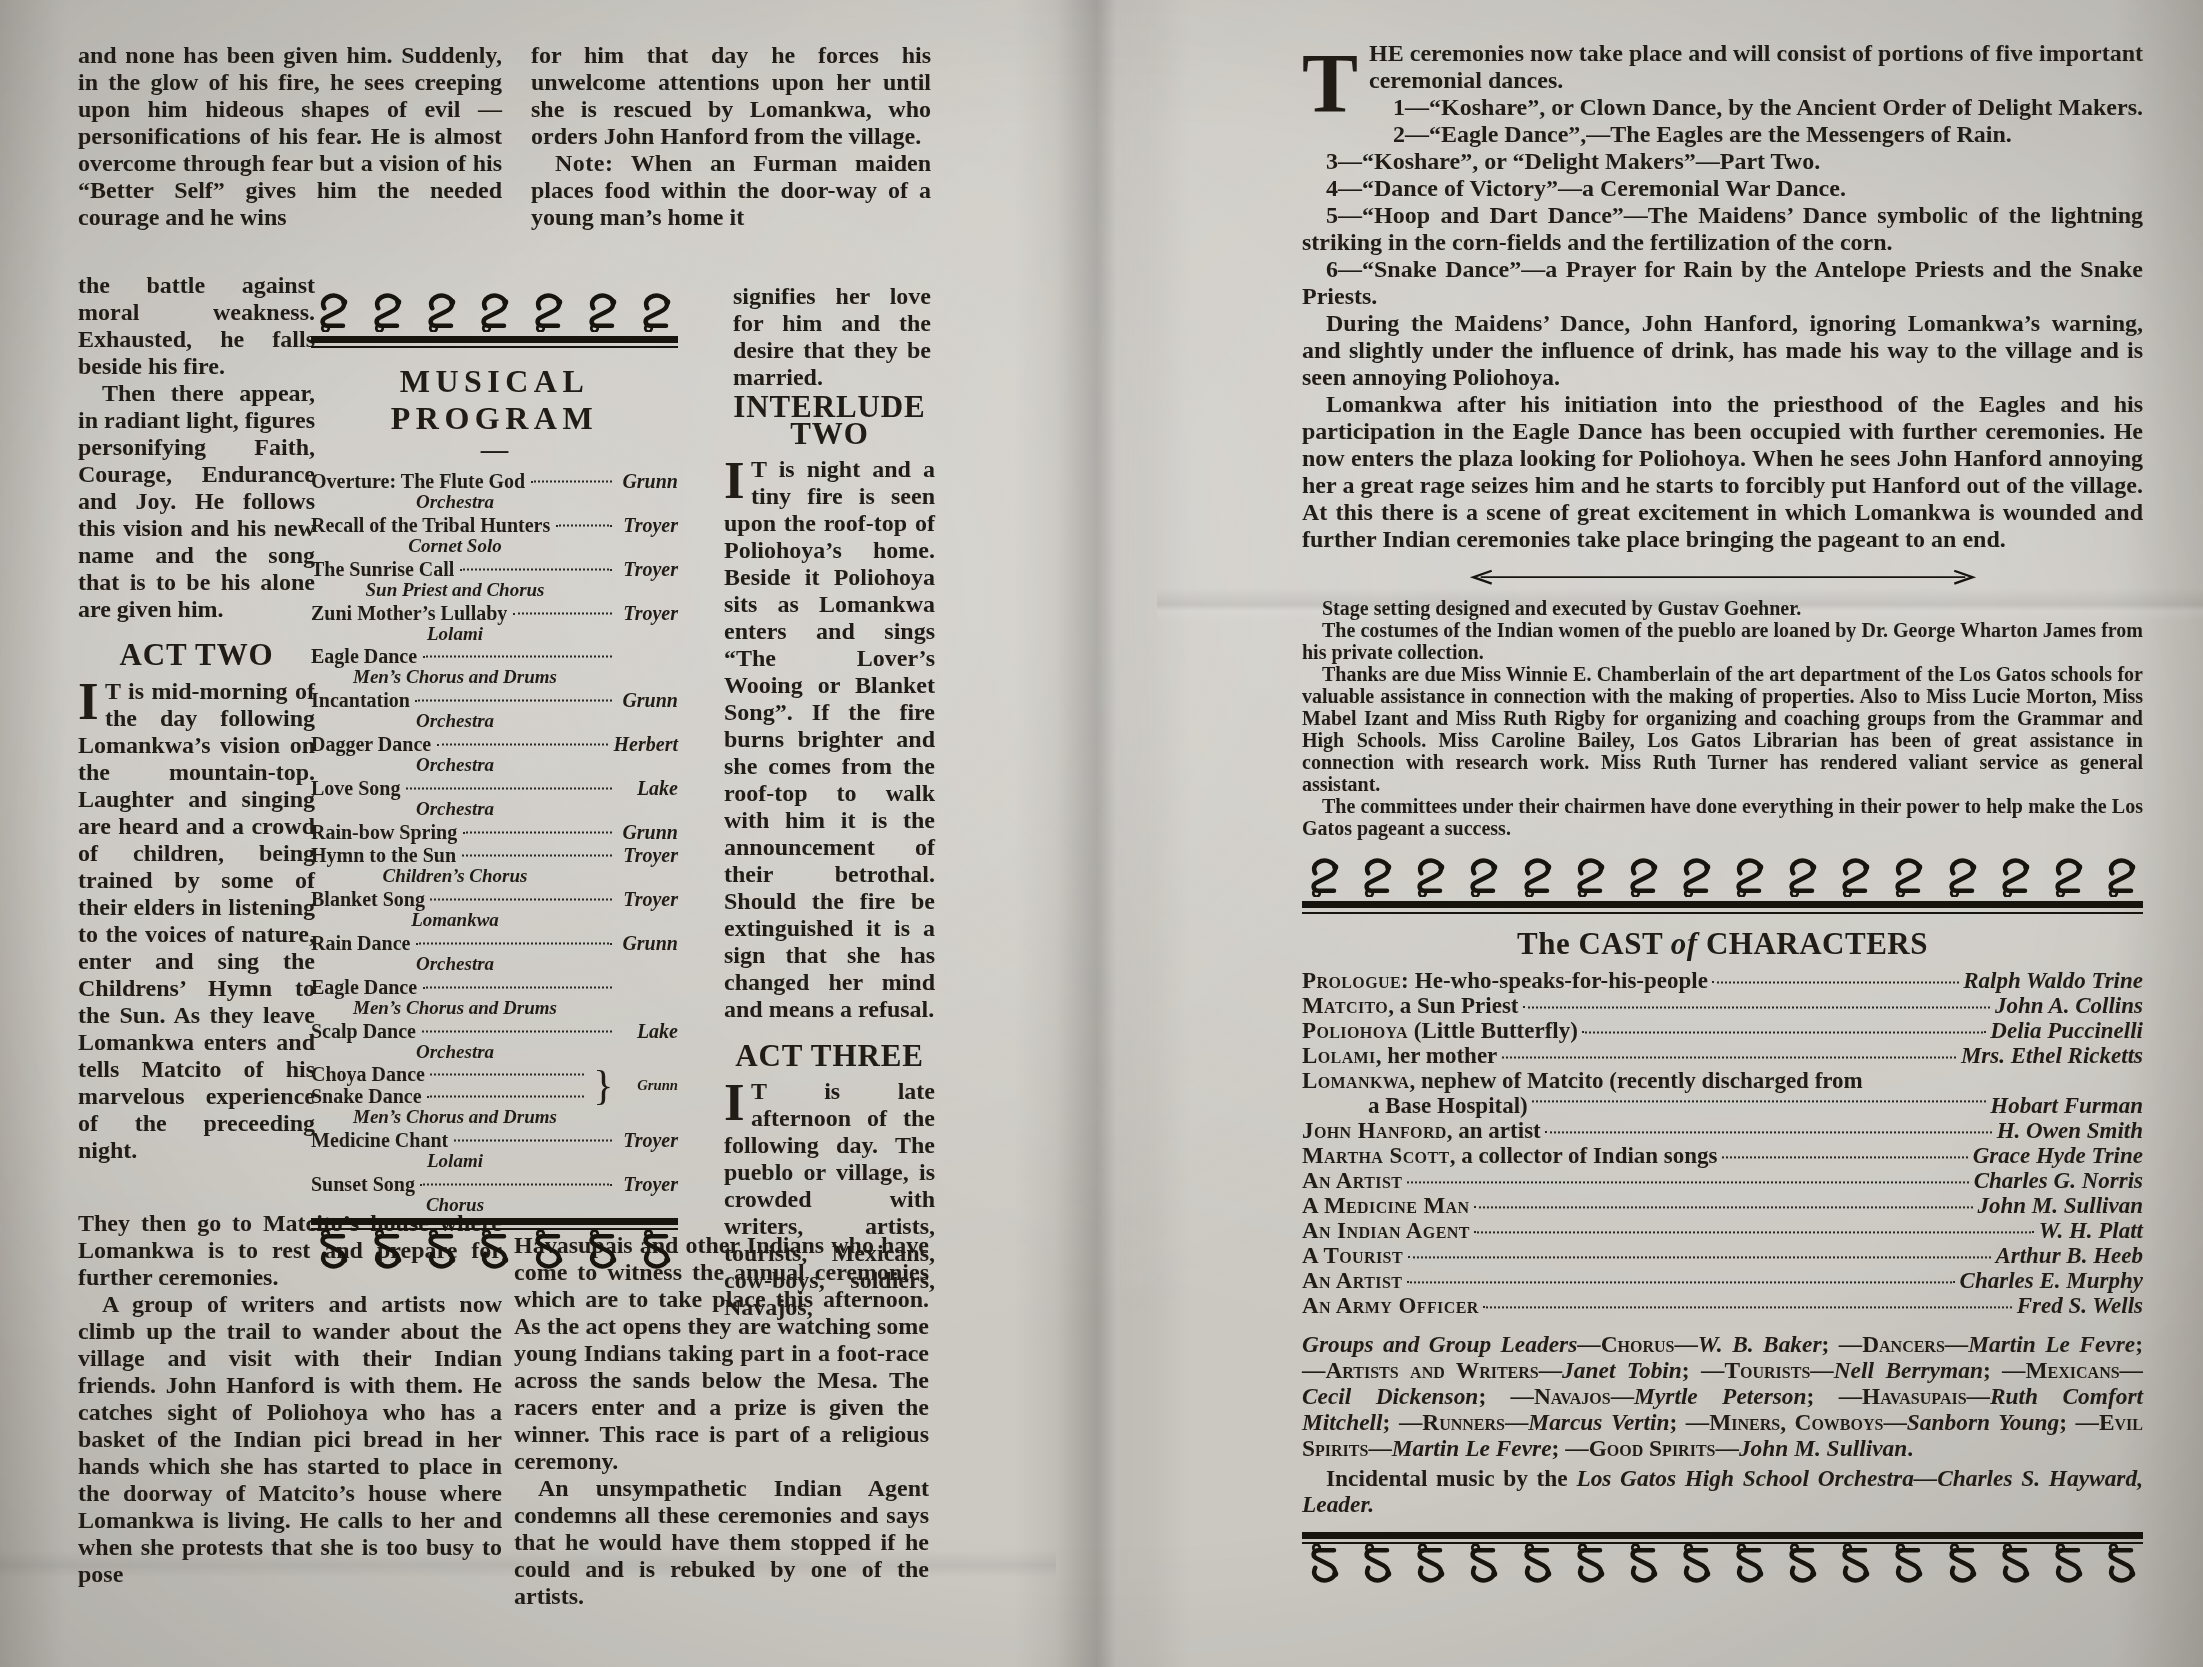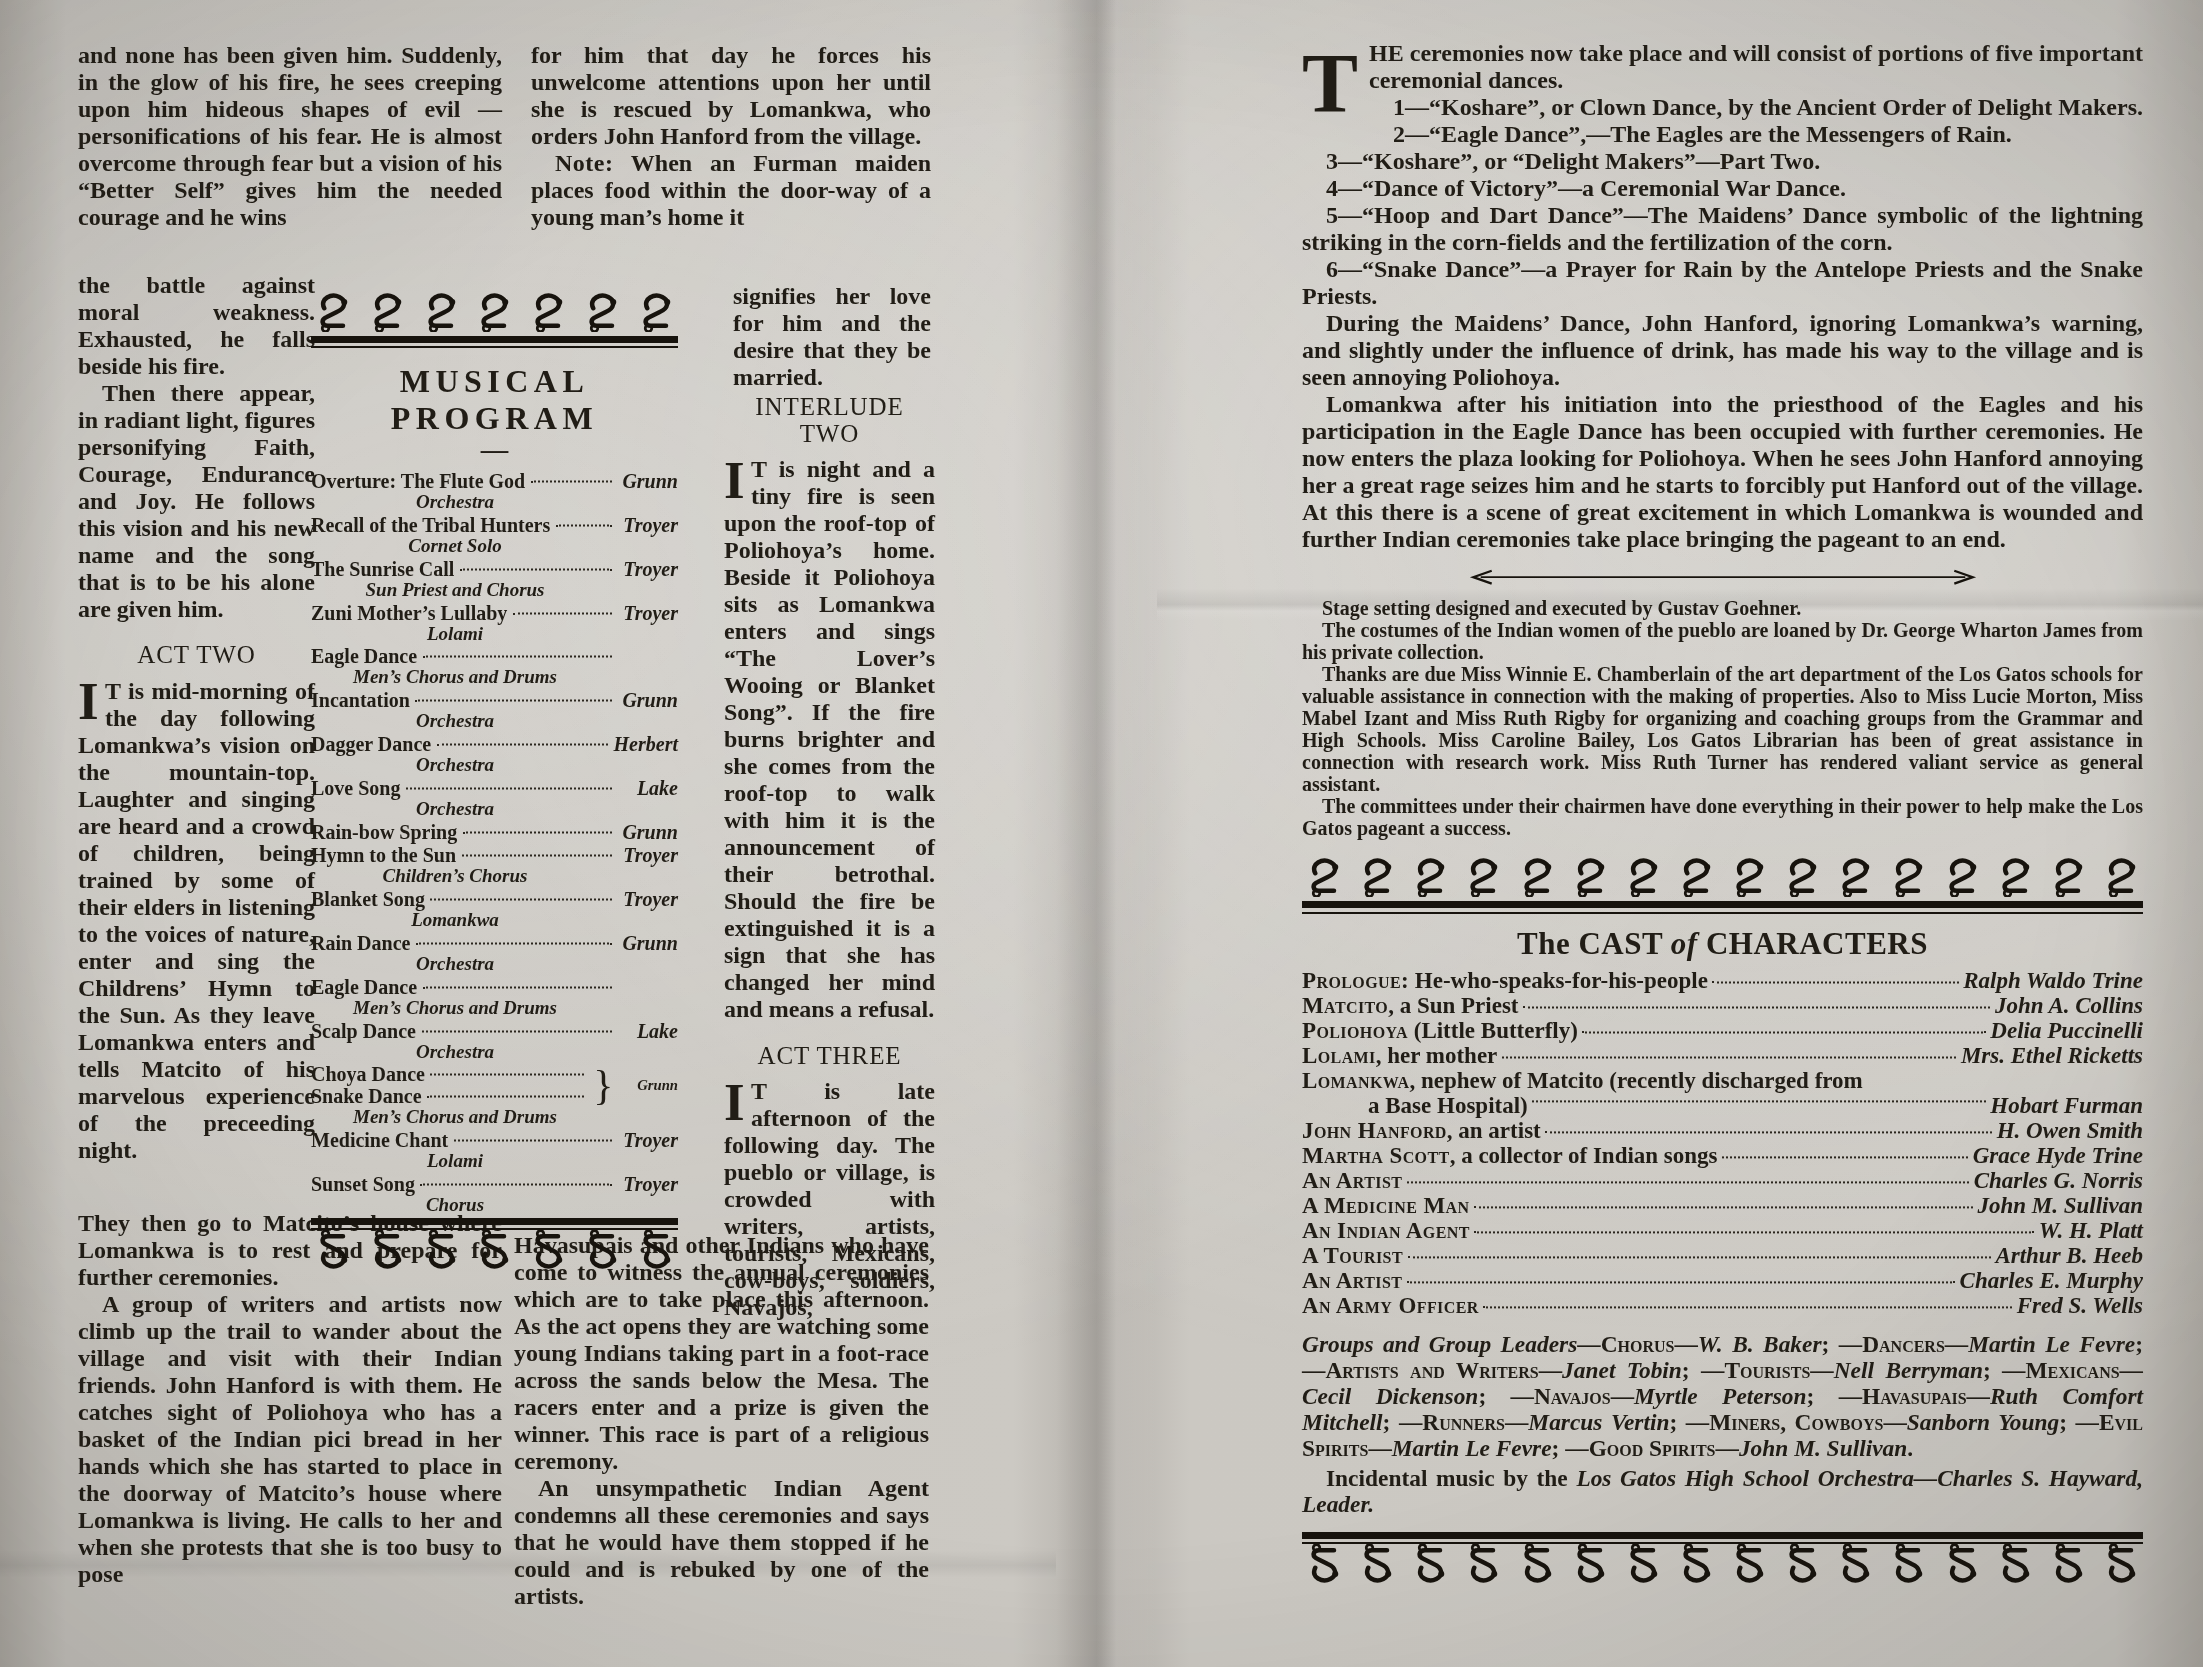--- a/index.html
+++ b/index.html
@@ -18,21 +18,21 @@
   #fold-center{left:1056px;top:0;width:101px;height:1668px;
     background:linear-gradient(90deg,rgba(0,0,0,0),rgba(0,0,0,.10) 40%,rgba(255,255,255,.10) 60%,rgba(0,0,0,0));}
   #crease-right{left:1157px;top:588px;width:1047px;height:33px;
     background:linear-gradient(180deg,rgba(0,0,0,0),rgba(0,0,0,.07) 50%,rgba(255,255,255,.08) 70%,rgba(0,0,0,0));}
   #crease-left{left:0;top:1550px;width:1056px;height:27.5px;
     background:linear-gradient(180deg,rgba(0,0,0,0),rgba(0,0,0,.06) 55%,rgba(0,0,0,0));}
 
   .block{position:absolute;font-size:24px;line-height:27px;text-align:justify;hyphens:auto;}
   .block p{margin:0;}
   .pindent{text-indent:24px;}
-  .act-heading{font-size:25px;text-align:center;margin:18.4px 0 9.2px;letter-spacing:0.9px;font-weight:400;}
+  .act-heading{font-size:31px;text-align:center;margin:18.4px 0 9.2px;letter-spacing:0.9px;font-weight:700;}
   .dropcap{float:left;font-size:53px;line-height:44px;padding:1.8px 6.4px 0 0;font-weight:700;}
   .dropcap.big{font-size:84px;line-height:79px;padding:3.7px 11px 0 0;}
   .note-label{letter-spacing:0.5px;}
 
   
   #col1-top   {left:78px;  top:42px;   width:424px;}
   #col1-narrow{left:78px;  top:272px;  width:237px;}
   #col1-bottom{left:78px;  top:1210px; width:424px;}
   #mid-top    {left:531px; top:42px;   width:400px;}
   #note-cont  {left:733px; top:283px;  width:198px;}

